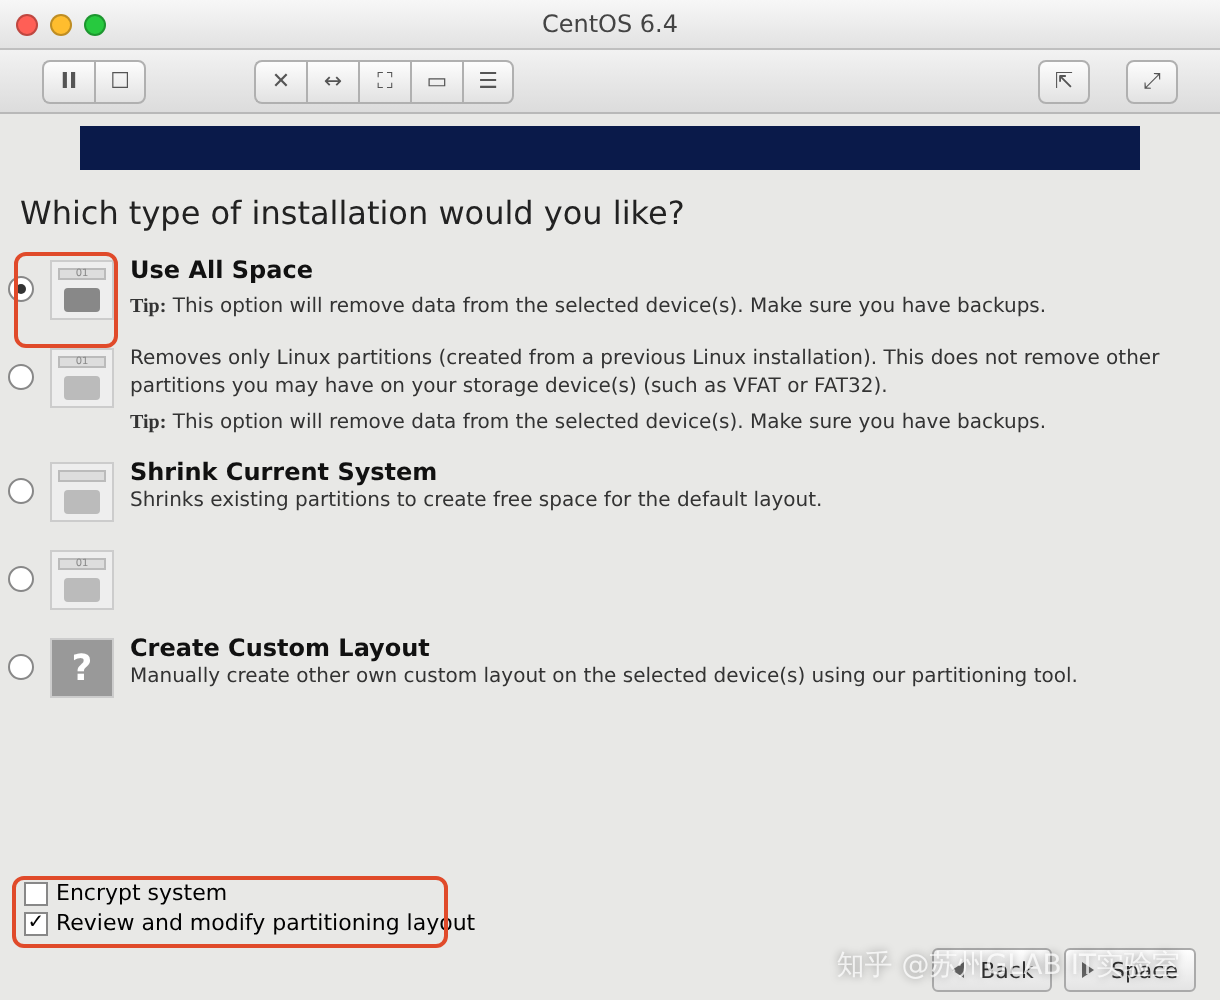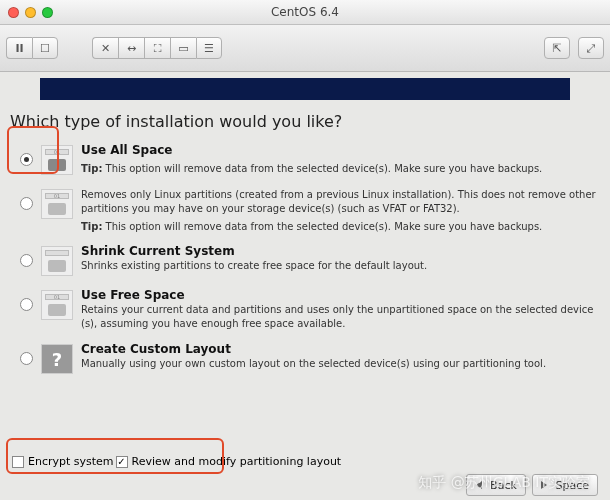--- a/index.html
+++ b/index.html
@@ -21,27 +21,27 @@
     padding: 12px 8px;
     position: relative;
   }
   .traffic { display: flex; gap: 6px; }
   .dot { width: 11px; height: 11px; border-radius: 50%; border: 0.5px solid rgba(0,0,0,.25); }
   .dot.red { background: #ff5f56; }
   .dot.yel { background: #ffbd2e; }
   .dot.grn { background: #27c93f; }
   .wintitle { position: absolute; left: 0; right: 0; text-align: center; font-size: 12px; color: #444; }
   .toolbar {
-    height: 47px;
+    height: 32px;
     background: linear-gradient(#f2f2f2,#dcdcdc);
     border-bottom: 1px solid #b8b8b8;
     display: flex;
     align-items: center;
-    padding: 0 6px;
-    gap: 8px;
+    padding: 0 21px;
+    gap: 18px;
   }
   .tbtn {
     width: 26px; height: 22px;
     background: linear-gradient(#fdfdfd,#e2e2e2);
     border: 1px solid #b0b0b0;
     border-radius: 4px;
     display: flex; align-items: center; justify-content: center;
     color: #555;
   }
   .tgroup { display: flex; }
@@ -52,21 +52,21 @@
   .banner {
     margin: 6px 40px 6px 40px;
     height: 22px;
     background: #0a1a4a;
   }
   .prompt {
     padding: 6px 10px 8px 10px;
     font-size: 16px;
     color: #222;
   }
-  .options { padding: 0 10px 0 18px; }
+  .options { padding: 0 10px 0 2px; }
   .opt {
     display: flex;
     align-items: flex-start;
     gap: 8px;
     padding: 4px 2px 8px 2px;
   }
   .radio {
     width: 13px; height: 13px;
     border: 1px solid #888;
     border-radius: 50%;
@@ -85,31 +85,31 @@
     position: relative;
   }
   .opt-icon .bar { position: absolute; left: 3px; right: 3px; top: 3px; height: 6px; background: #ddd; border: 1px solid #bbb; font-size: 5px; text-align: center; color:#888; line-height:5px;}
   .opt-icon.disk::after { content:""; position:absolute; left:6px; right:6px; bottom:3px; height:12px; background:#888; border-radius: 2px; }
   .opt-icon.disk.light::after { background:#bbb; }
   .opt-icon.quest { background:#999; display:flex; align-items:center; justify-content:center; color:#fff; font-size:18px; font-weight:bold; }
   .opt-body { flex: 1; }
   .opt-title { font-weight: bold; font-size: 12px; color: #111; }
   .opt-desc { color: #333; font-size: 10px; line-height: 1.35; margin-top: 1px; }
   .opt-tip { color: #333; font-size: 10px; margin-top: 6px; }
-  .opt-tip b { font-weight: bold; }
+  .opt-tip b { font-weight: bold; font-family: Liberation Serif, serif; }
   .hl1 {
     position: absolute;
     border: 2px solid #e04a2a;
     border-radius: 6px;
     pointer-events: none;
   }
   .bottom {
     position: absolute;
     left: 8px; right: 8px; bottom: 28px;
-    display: flex; flex-direction: row; gap: 2px;
+    display: flex; flex-direction: column; gap: 2px;
     padding: 4px;
   }
   .chk { display: flex; align-items: center; gap: 4px; font-size: 11px; }
   .chkbox { width: 12px; height: 12px; border: 1px solid #888; background: #fff; display:flex; align-items:center; justify-content:center; font-size:10px; line-height:10px;}
   .navbtns {
     position: absolute;
     right: 12px; bottom: 4px;
     display: flex; gap: 6px;
   }
   .navbtn {
@@ -203,32 +203,28 @@
       <div class="opt-title">Shrink Current System</div>
       <div class="opt-desc">Shrinks existing partitions to create free space for the default layout.</div>
     </div>
   </div>
 
   <div class="opt">
     <div class="radio"></div>
     <div class="opt-icon disk light">
         <div class="bar">01</div>
       </div>
-    <div class="opt-body">
-      <div class="opt-title">Use Free Space</div>
-      <div class="opt-desc">Retains your current data and partitions and uses only the unpartitioned space on the selected device (s), assuming you have enough free space available.</div>
-    </div>
   </div>
 
   <div class="opt">
     <div class="radio"></div>
     <div class="opt-icon quest">?</div>
     <div class="opt-body">
       <div class="opt-title">Create Custom Layout</div>
-      <div class="opt-desc">Manually using your own custom layout on the selected device(s) using our partitioning tool.</div>
+      <div class="opt-desc">Manually create other own custom layout on the selected device(s) using our partitioning tool.</div>
     </div>
   </div>
 
 </div>
 
 <div class="hl1" style="left:7px; top:126px; width:52px; height:48px;"></div>
 
 <div class="bottom">
   <div class="chk">
     <div class="chkbox"></div>

